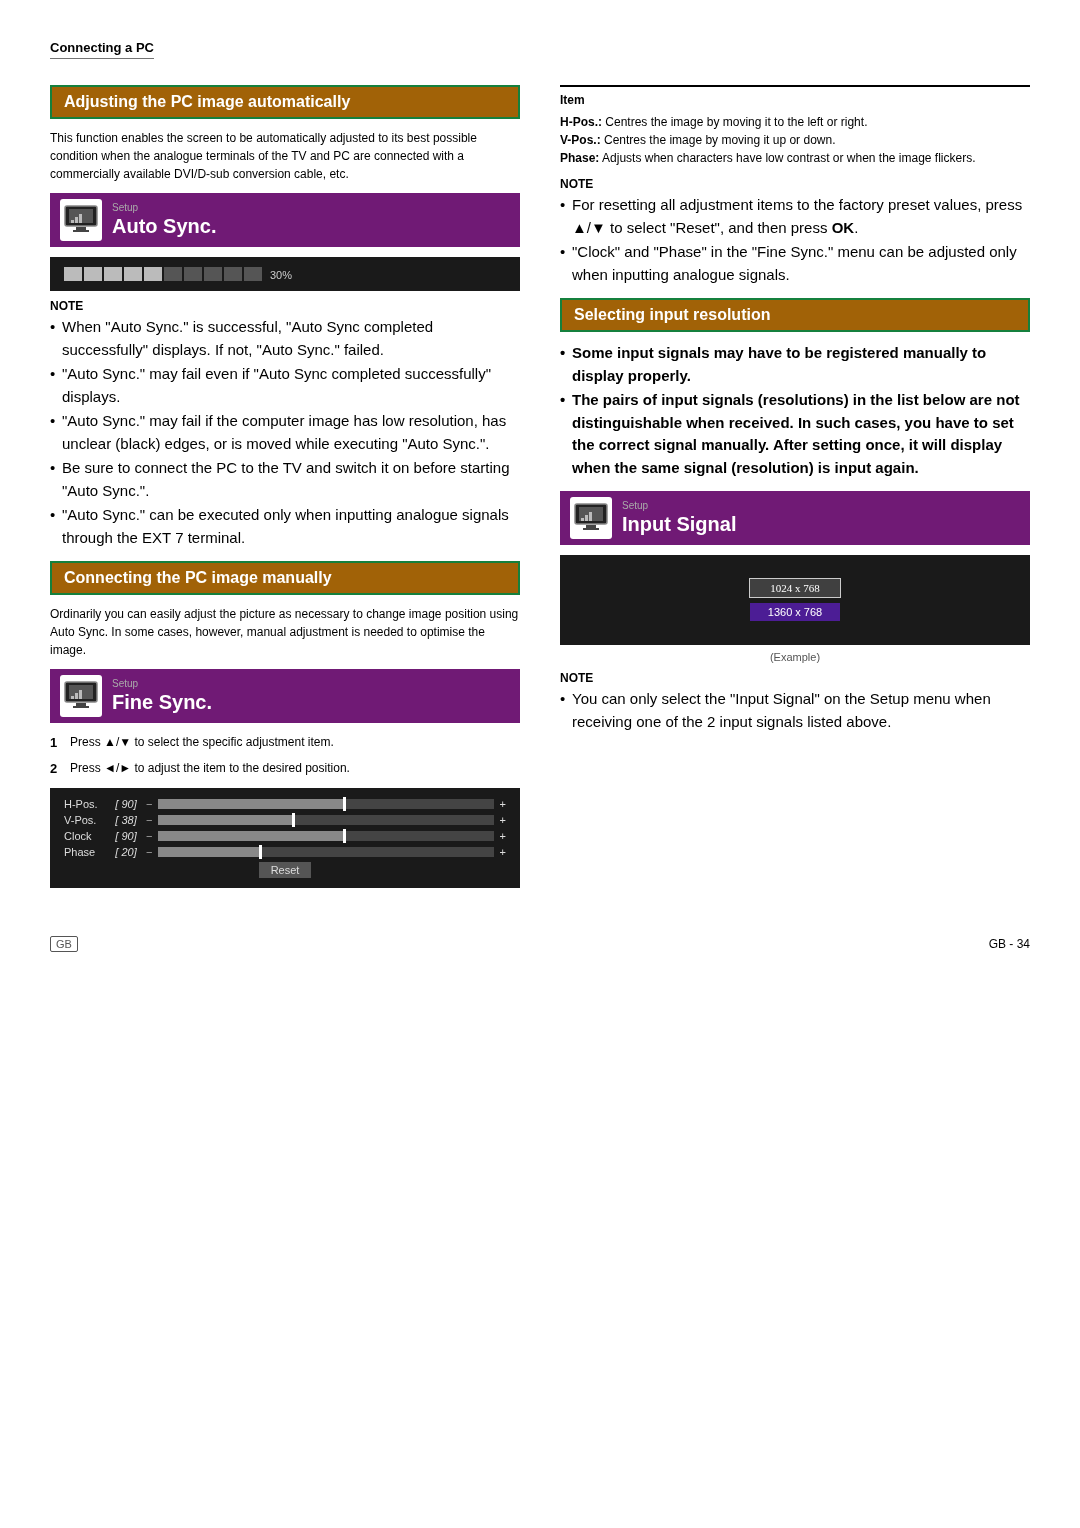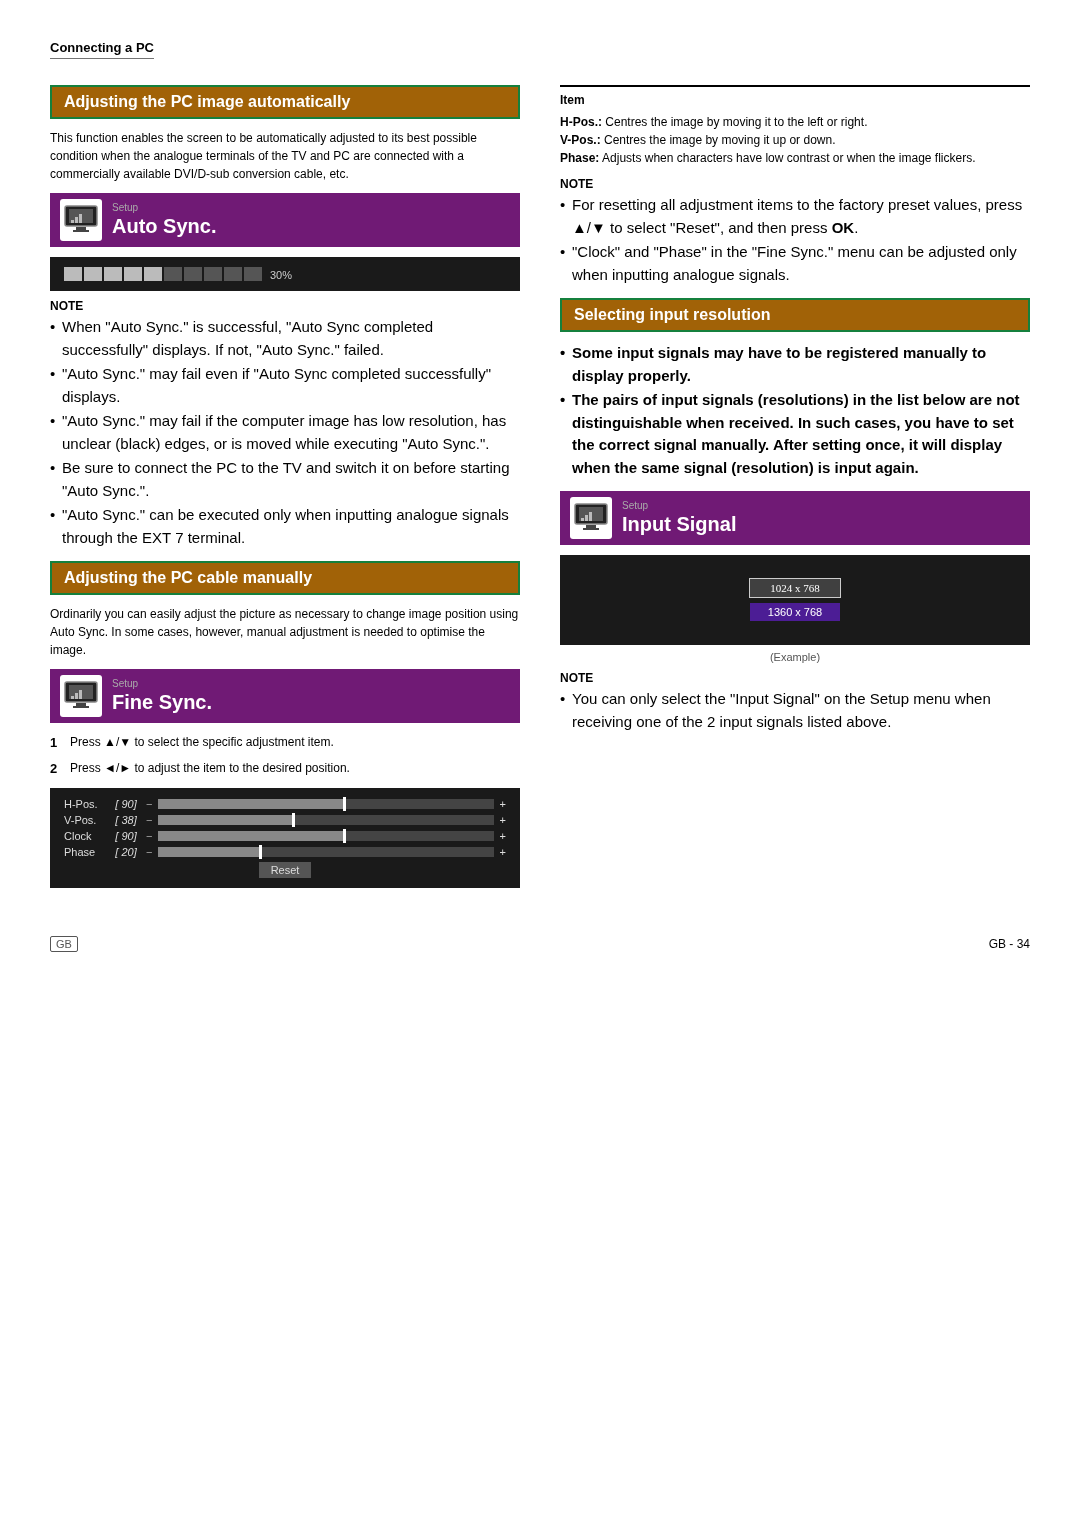--- a/index.html
+++ b/index.html
@@ -384,21 +384,21 @@
         <div class="note-title">NOTE</div>
         <ul class="note-list">
           <li>When "Auto Sync." is successful, "Auto Sync completed successfully" displays. If not, "Auto Sync." failed.</li>
           <li>"Auto Sync." may fail even if "Auto Sync completed successfully" displays.</li>
           <li>"Auto Sync." may fail if the computer image has low resolution, has unclear (black) edges, or is moved while executing "Auto Sync.".</li>
           <li>Be sure to connect the PC to the TV and switch it on before starting "Auto Sync.".</li>
           <li>"Auto Sync." can be executed only when inputting analogue signals through the EXT 7 terminal.</li>
         </ul>
       </div>
 
-      <div class="section-heading">Adjusting the PC cable manually</div>
+      <div class="section-heading">Connecting the PC image manually</div>
 
       <p class="body-text">Ordinarily you can easily adjust the picture as necessary to change image position using Auto Sync. In some cases, however, manual adjustment is needed to optimise the image.</p>
 
       <div class="section-heading-wrapper">
         <div class="setup-icon">
           <svg viewBox="0 0 36 36" xmlns="http://www.w3.org/2000/svg">
             <rect x="2" y="4" width="32" height="20" rx="2" fill="#222" stroke="#888" stroke-width="1.5"></rect>
             <rect x="6" y="7" width="24" height="14" fill="#555"></rect>
             <rect x="13" y="25" width="10" height="3" fill="#444"></rect>
             <rect x="10" y="28" width="16" height="2" fill="#444"></rect>

